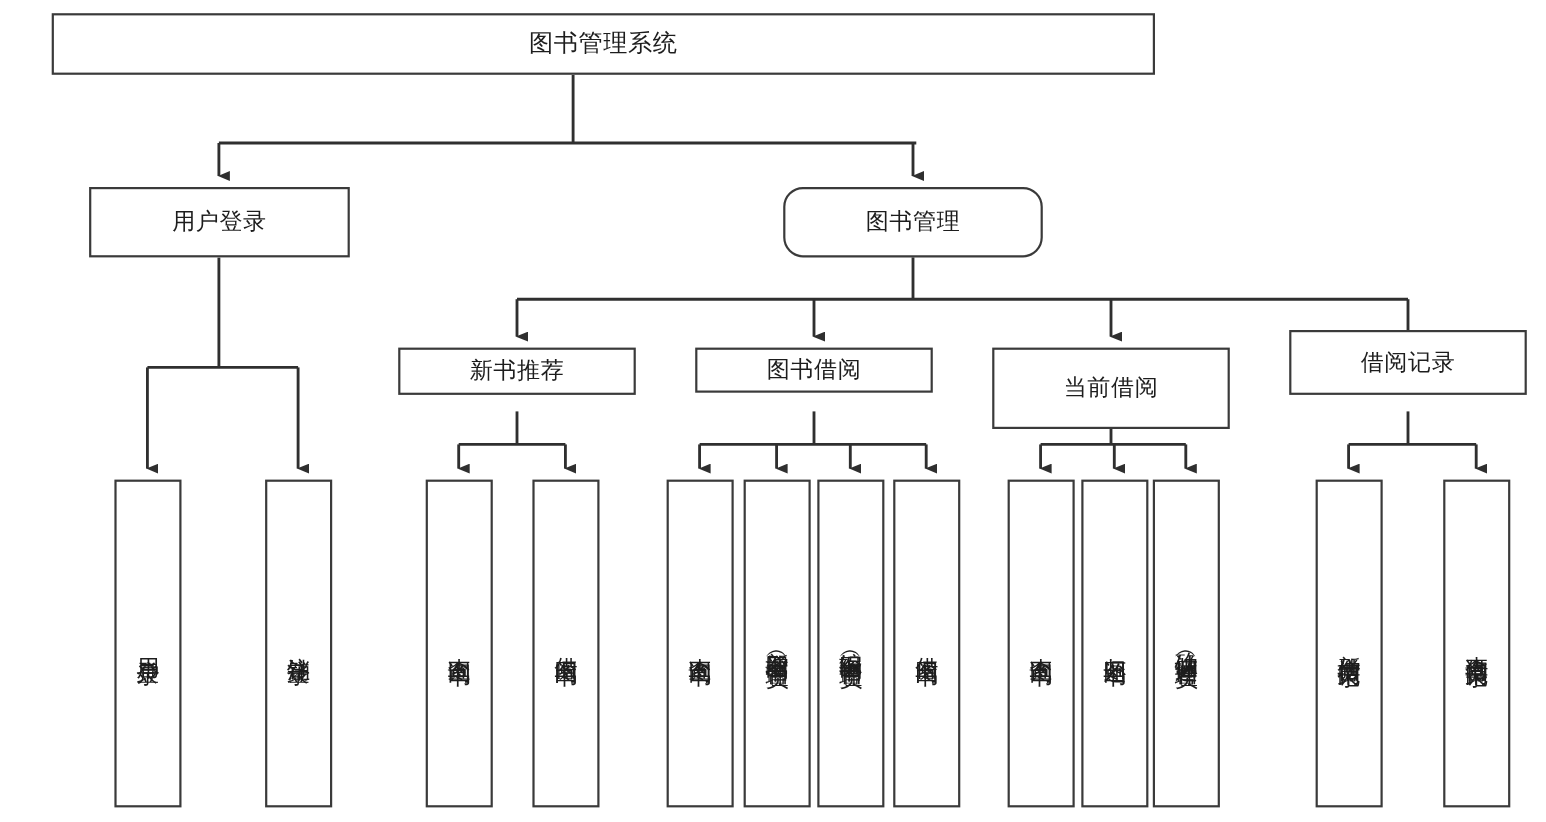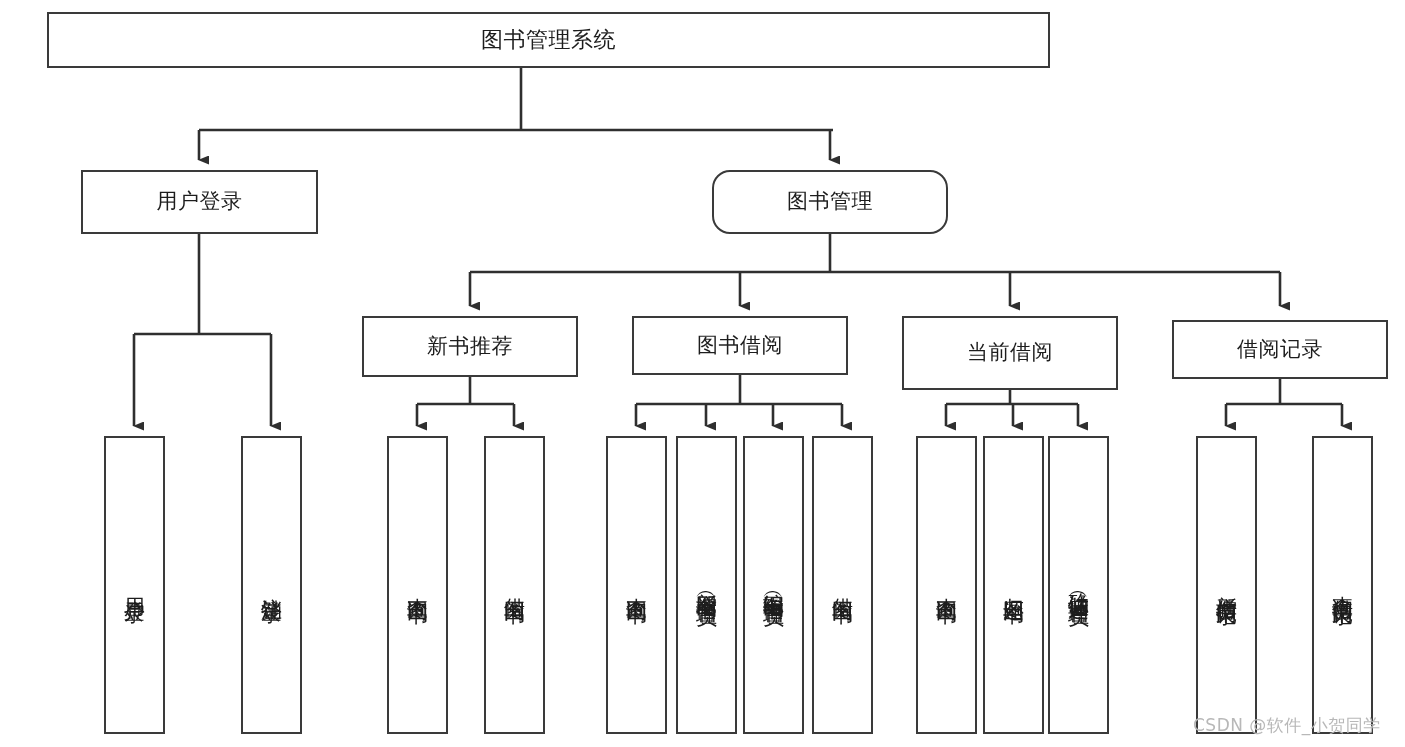--- a/index.html
+++ b/index.html
@@ -136,30 +136,30 @@
     <span class="node-label">图书管理系统</span>
   </div>
 
   <div class="node horizontal" style="left:81px; top:170px; width:237px; height:64px;">
     <span class="node-label">用户登录</span>
   </div>
   <div class="node horizontal" style="left:712px; top:170px; width:236px; height:64px;border-radius:18px;">
     <span class="node-label">图书管理</span>
   </div>
 
-  <div class="node horizontal" style="left:362px; top:316px; width:216px; height:61px;">
+  <div class="node horizontal" style="left:362px; top:316px; width:216px; height:43px;">
     <span class="node-label">新书推荐</span>
   </div>
-  <div class="node horizontal" style="left:632px; top:316px; width:216px; height:59px;">
+  <div class="node horizontal" style="left:632px; top:316px; width:216px; height:41px;">
     <span class="node-label">图书借阅</span>
   </div>
   <div class="node horizontal" style="left:902px; top:316px; width:216px; height:74px;">
     <span class="node-label">当前借阅</span>
   </div>
-  <div class="node horizontal" style="left:1172px; top:320px; width:216px; height:59px;">
+  <div class="node horizontal" style="left:1172px; top:300px; width:216px; height:59px;">
     <span class="node-label">借阅记录</span>
   </div>
 
   <div class="node vertical" style="left:104px; top:436px; width:61px; height:298px;">
     <span class="node-label">用户登录</span>
   </div>
   <div class="node vertical" style="left:241px; top:436px; width:61px; height:298px;">
     <span class="node-label">注销登录</span>
   </div>
 
@@ -193,15 +193,14 @@
     <span class="node-label">确认归还（管理员）</span>
   </div>
 
   <div class="node vertical" style="left:1196px; top:436px; width:61px; height:298px;">
     <span class="node-label">新增借阅记录</span>
   </div>
   <div class="node vertical" style="left:1312px; top:436px; width:61px; height:298px;">
     <span class="node-label">查询借阅记录</span>
   </div>
 
-  <div class="watermark">CSDN @软件_小贺同学</div>
 
 </div>
 
 </body></html>

